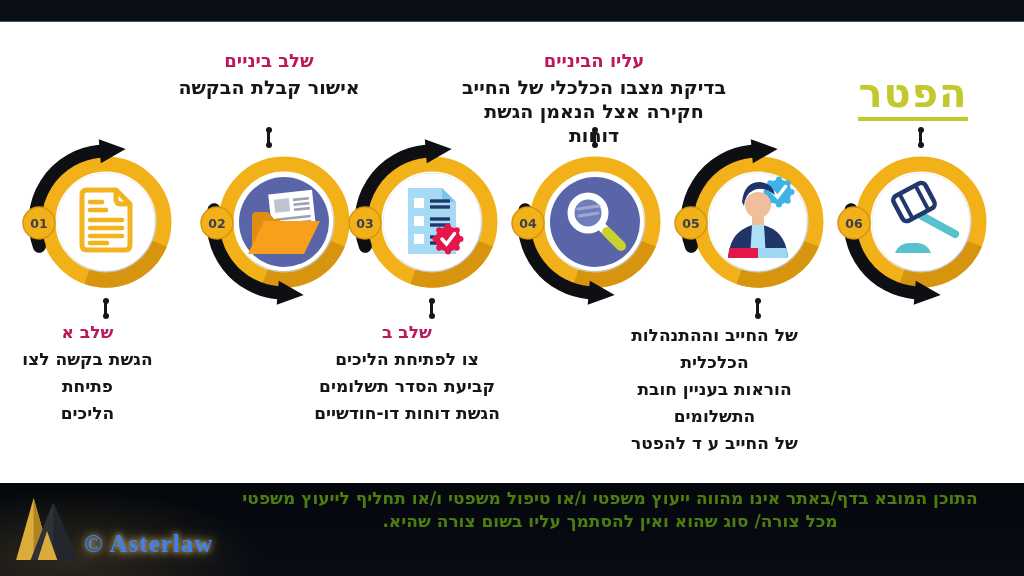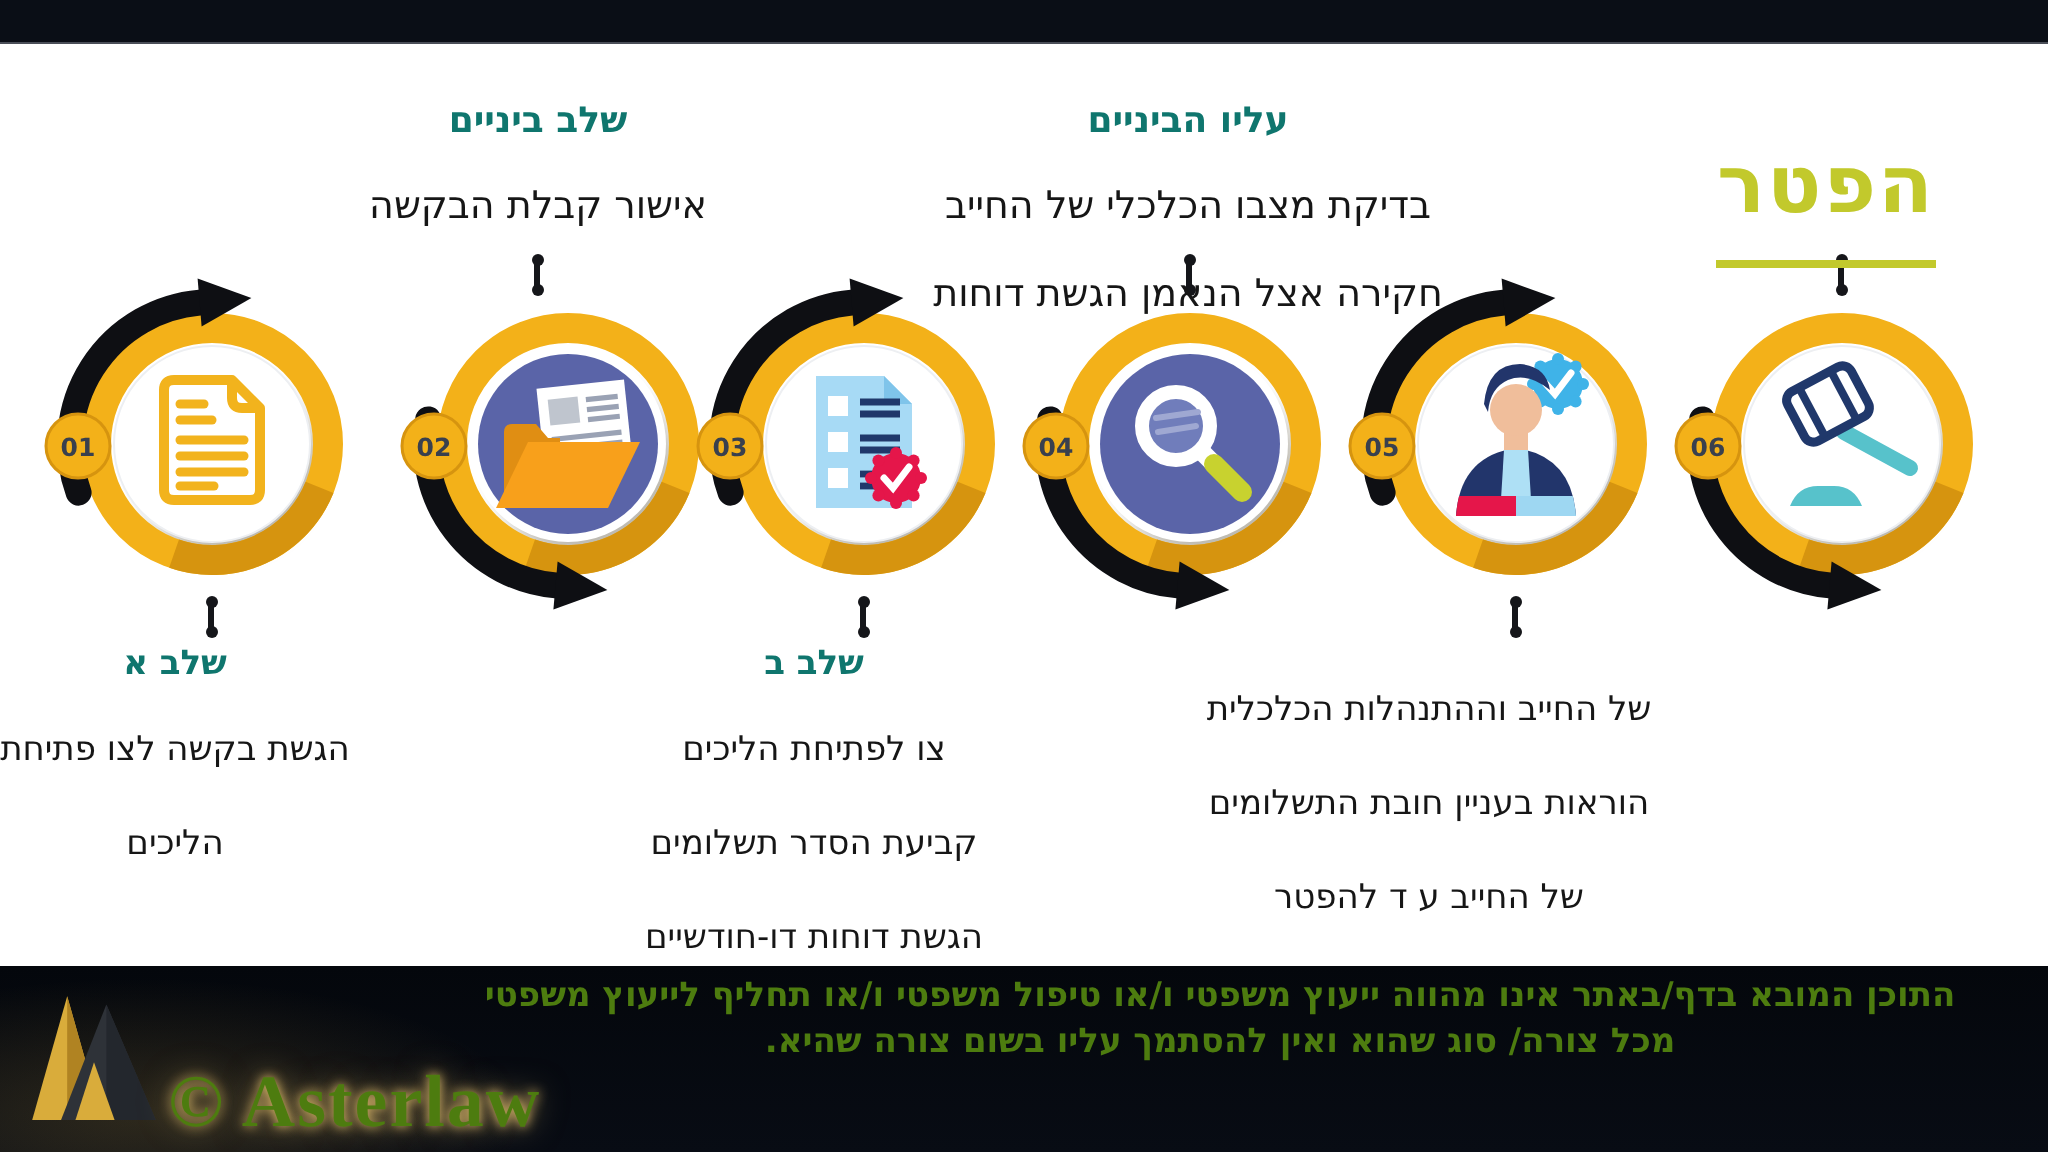--- a/index.html
+++ b/index.html
@@ -8,29 +8,29 @@
   .topbar{position:absolute;top:0;left:0;right:0;height:21px;background:#0a0e16;border-bottom:1px solid #4a4e58;}
   .bottombar{position:absolute;top:483px;left:0;right:0;bottom:0;background:linear-gradient(180deg,#04070c,#080c14);}
   .glow{position:absolute;left:0;top:483px;width:280px;height:93px;
         background:radial-gradient(ellipse at 70px 75px,rgba(216,172,70,0.18),rgba(0,0,0,0) 65%);}
   .step{position:absolute;top:122px;width:200px;height:200px;}
   .step svg{display:block;}
   .dumb{position:absolute;width:3px;height:13px;background:#15161a;}
   .dumb::before,.dumb::after{content:'';position:absolute;left:-1.5px;width:6px;height:6px;border-radius:50%;background:#15161a;}
   .dumb::before{top:-4px;} .dumb::after{bottom:-4px;}
   .tblock{position:absolute;direction:rtl;text-align:center;}
-  .theading{color:#0f766e;font-weight:bold;font-size:17px;margin-bottom:4px;}
+  .theading{color:#be185d;font-weight:bold;font-size:17px;margin-bottom:4px;}
   .tblock.top .theading{font-size:18px;}
-  .tline{color:#161616;font-weight:normal;font-size:17px;line-height:27px;margin-top:20px;}
+  .tline{color:#161616;font-weight:bold;font-size:17px;line-height:27px;}
   .tblock.top .tline{font-size:19px;line-height:24px;}
   .title-block{position:absolute;left:833px;top:70px;width:160px;text-align:center;direction:rtl;}
   .title-block span{display:inline-block;font-size:40px;font-weight:bold;color:#C2C92C;
-                    border-bottom:4px solid #C2C92C;padding-bottom:14px;letter-spacing:1px;}
+                    border-bottom:4px solid #C2C92C;padding-bottom:1px;letter-spacing:1px;}
   .brand{position:absolute;left:84px;top:530px;font-family:"Liberation Serif","DejaVu Serif",serif;
-         font-weight:bold;font-size:37px;color:#4d7c0f;letter-spacing:1px;
+         font-weight:bold;font-size:25px;color:#3b82f6;letter-spacing:1px;
          text-shadow:0 0 6px rgba(244,206,116,0.95),0 0 16px rgba(244,206,116,0.55);}
   .logo{position:absolute;left:16px;top:494px;}
   .disclaimer{position:absolute;left:200px;top:487px;width:820px;direction:rtl;text-align:center;
               color:#4d7c0f;font-weight:bold;font-size:17px;line-height:23px;}
 </style>
 </head>
 <body>
 
 <div class="canvas">
 

